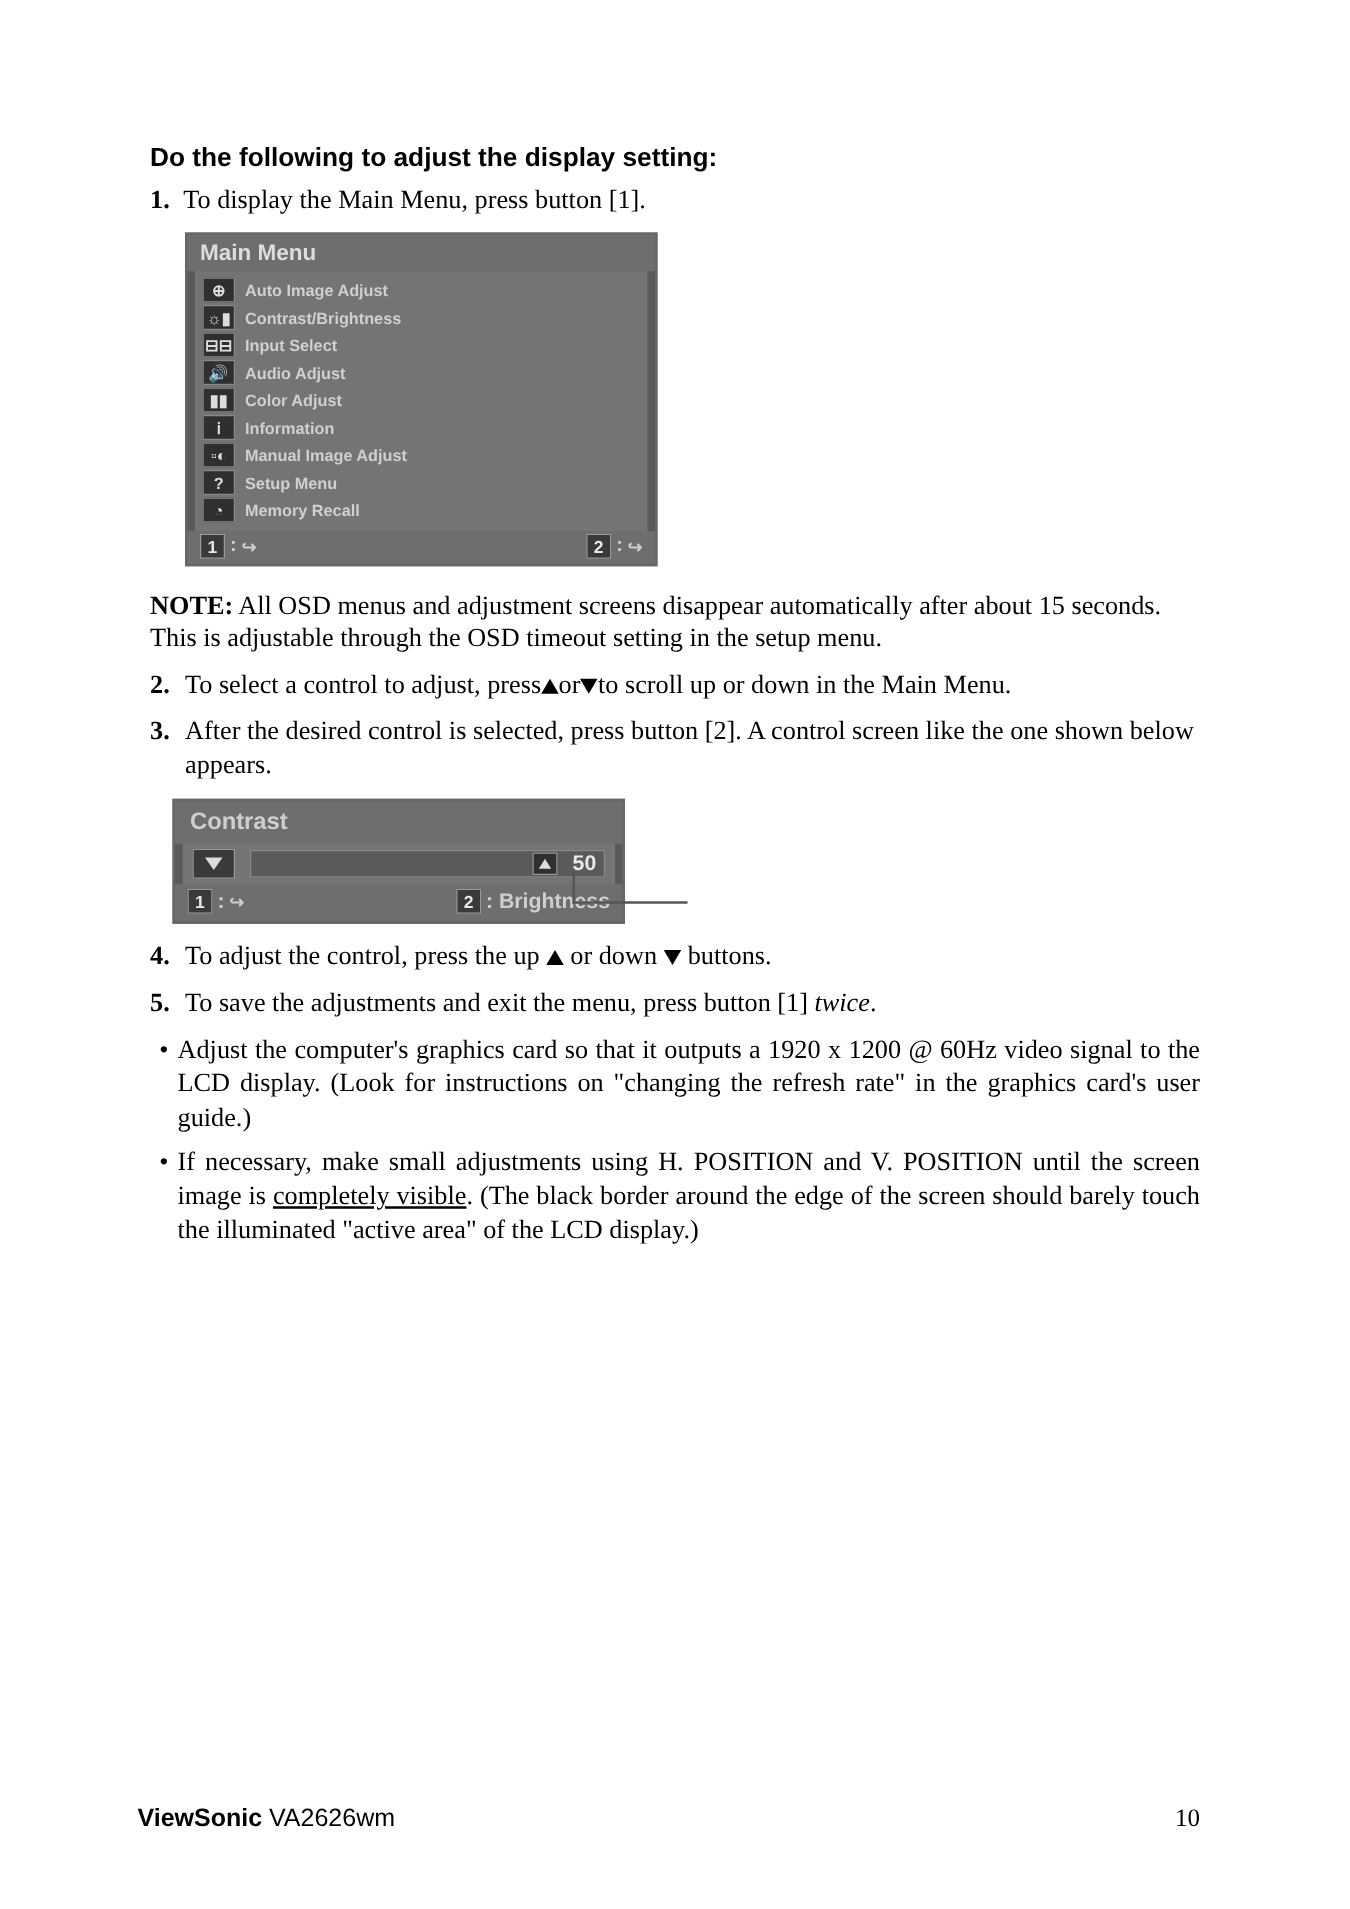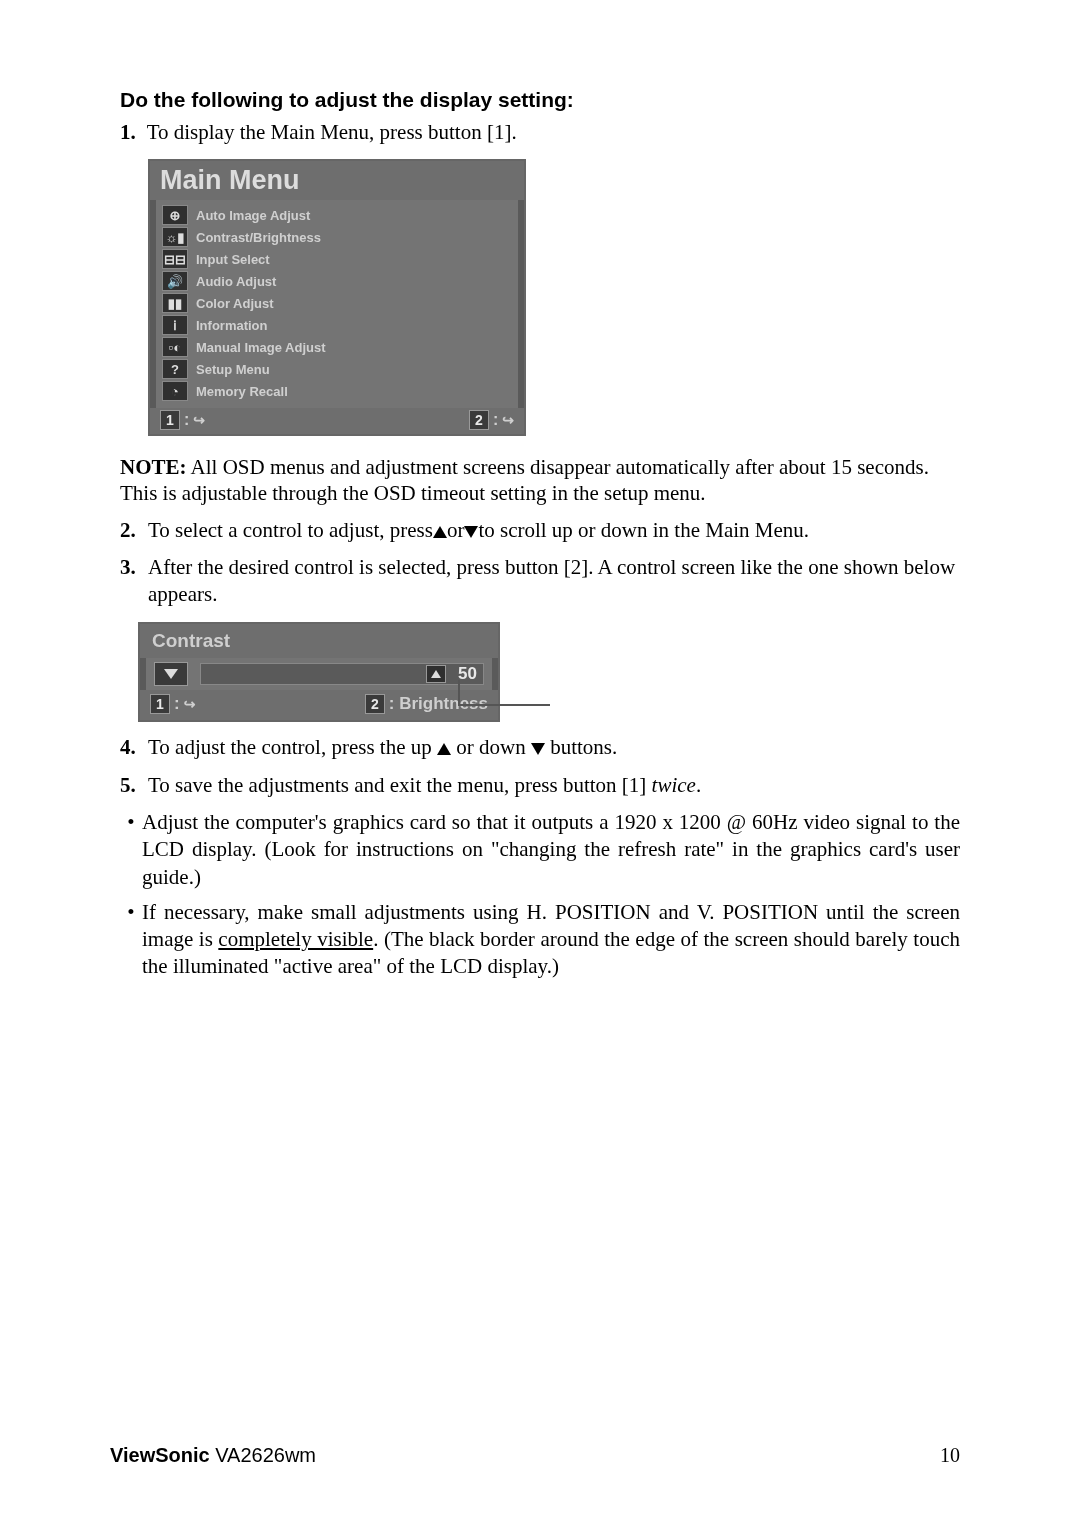--- a/index.html
+++ b/index.html
@@ -1,23 +1,23 @@
 <!DOCTYPE html>
 <html><head>
 <meta charset="utf-8">
 <style>
   * { box-sizing: border-box; margin: 0; padding: 0; }
   html, body { width: 1080px; height: 1527px; background: #fff; font-family: "Times New Roman", serif; color: #000; }
   .page { padding: 88px 120px 0 120px; }
-  .heading { font-family: Arial, Helvetica, sans-serif; font-weight: bold; font-size: 21px; margin-bottom: 8px; }
+  .heading { font-family: Arial, Helvetica, sans-serif; font-weight: bold; font-size: 21px; margin-bottom: 8px; margin-top: 27px; }
   .step-1 { font-size: 21px; margin-bottom: 14px; }
   .step-1 .num { font-weight: bold; margin-right: 6px; }
   .menu-wrap { margin-left: 28px; margin-bottom: 18px; }
   .menu { width: 378px; border: 2px solid #666; background: #6e6e6e; }
-  .menu-title { font-family: Arial, Helvetica, sans-serif; font-weight: bold; color: #ddd; font-size: 27px; padding: 4px 10px; background: #6e6e6e; }
+  .menu-title { font-family: Arial, Helvetica, sans-serif; font-weight: bold; color: #ddd; font-size: 18px; padding: 4px 10px; background: #6e6e6e; }
   .menu-body { background: #747474; border-left: 6px solid #5a5a5a; border-right: 6px solid #5a5a5a; padding: 4px 6px 6px 6px; }
   .menu-row { display: flex; align-items: center; gap: 8px; padding: 1px 0; }
   .icon-box { width: 26px; height: 20px; background: #2f2f2f; border: 1px solid #888; display: flex; align-items: center; justify-content: center; color: #ddd; font-family: Arial, sans-serif; font-size: 13px; font-weight: bold; }
   .menu-label { font-family: Arial, Helvetica, sans-serif; font-weight: bold; color: #d0d0d0; font-size: 13px; }
   .menu-footer { background: #6e6e6e; display: flex; justify-content: space-between; padding: 2px 10px 4px 10px; }
   .footer-cell { display: flex; align-items: center; gap: 4px; }
   .num-box { width: 20px; height: 20px; background: #3a3a3a; border: 1px solid #999; color: #e8e8e8; font-family: Arial, sans-serif; font-size: 14px; font-weight: bold; display: flex; align-items: center; justify-content: center; }
   .colon { color: #cfcfcf; font-family: Arial, sans-serif; font-weight: bold; }
   .exit-sym { color: #cfcfcf; font-family: Arial, sans-serif; font-size: 14px; font-weight: bold; }
   .note { font-size: 21px; margin-bottom: 10px; line-height: 1.25; }

